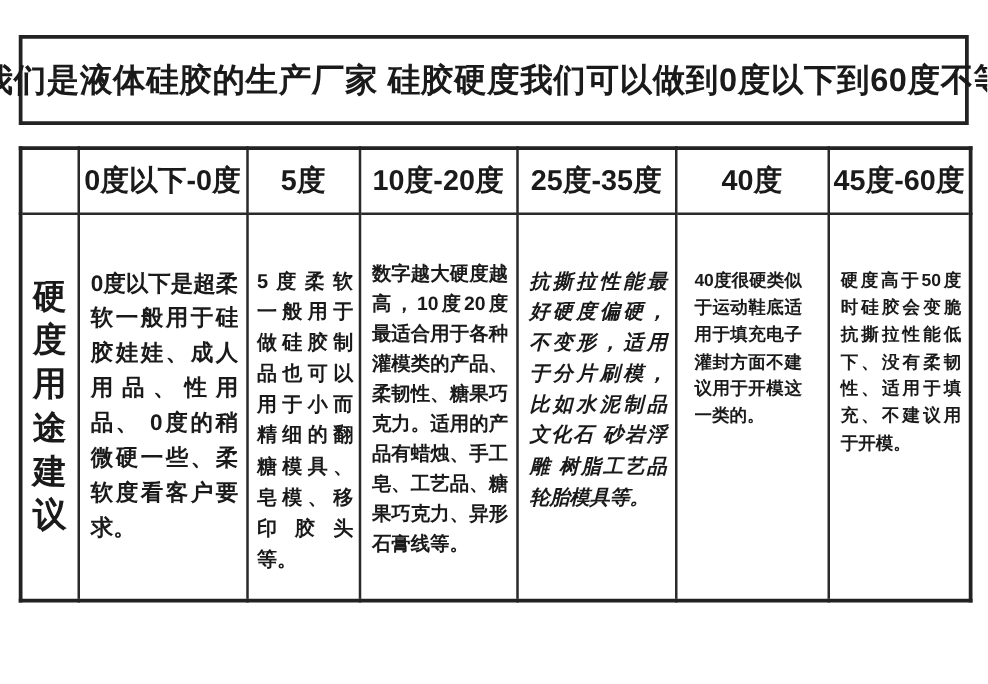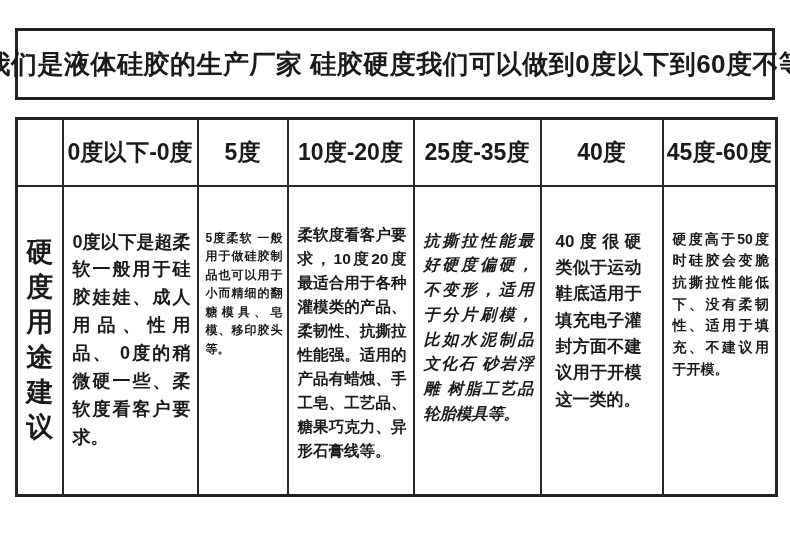--- a/index.html
+++ b/index.html
@@ -45,21 +45,21 @@
     table-layout: fixed;
     width: 760px;
     background: #ffffff;
     border: 3px solid #222222;
   }
   .hardness-table td {
     border: 2px solid #2a2a2a;
     box-sizing: border-box;
     overflow: hidden;
   }
-  .head-row { height: 67px; }
+  .head-row { height: 52px; }
   .body-row { height: 310px; }
   .hcell {
     text-align: center;
     vertical-align: middle;
     font-size: 23px;
     font-weight: 700;
     white-space: nowrap;
   }
   .corner { background: #ffffff; }
   .vhead {
@@ -75,24 +75,24 @@
   }
   .bcell {
     vertical-align: top;
     font-weight: 700;
     padding: 42px 6px 0 9px;
     line-height: 1.55;
     text-align: justify;
     border-radius: 28px;
   }
   .fs-c1 { font-size: 18px; }
-  .fs-c2 { font-size: 12px; padding-left: 7px; padding-right: 4px; }
+  .fs-c2 { font-size: 16px; padding-left: 7px; padding-right: 4px; }
   .fs-c3 { font-size: 15.5px; padding-top: 36px; }
   .fs-c4 { font-size: 16px; font-style: italic; }
-  .fs-c5 { font-size: 17px; padding: 42px 20px 0 14px; }
+  .fs-c5 { font-size: 14px; padding: 42px 20px 0 14px; }
   .fs-c6 { font-size: 14px; }
 </style>
 </head>
 <body>
 
 <div class="page">
 
   <div class="banner">
     <span class="banner-text">我们是液体硅胶的生产厂家 硅胶硬度我们可以做到0度以下到60度不等</span>
   </div>
@@ -121,21 +121,21 @@
         <td class="vhead">
           <span>硬</span>
           <span>度</span>
           <span>用</span>
           <span>途</span>
           <span>建</span>
           <span>议</span>
         </td>
         <td class="bcell fs-c1">0度以下是超柔软一般用于硅胶娃娃、成人用品、性用品、 0度的稍微硬一些、柔软度看客户要求。</td>
         <td class="bcell fs-c2">5度柔软 一般用于做硅胶制品也可以用于小而精细的翻糖模具、皂模、移印胶头等。</td>
-        <td class="bcell fs-c3">柔软度看客户要求，10度20度最适合用于各种灌模类的产品、柔韧性、抗撕拉性能强。适用的产品有蜡烛、手工皂、工艺品、糖果巧克力、异形石膏线等。</td>
+        <td class="bcell fs-c3">数字越大硬度越高，10度20度最适合用于各种灌模类的产品、柔韧性、糖果巧克力。适用的产品有蜡烛、手工皂、工艺品、糖果巧克力、异形石膏线等。</td>
         <td class="bcell fs-c4">抗撕拉性能最好硬度偏硬，不变形，适用于分片刷模，比如水泥制品 文化石 砂岩浮雕 树脂工艺品轮胎模具等。</td>
         <td class="bcell fs-c5">40度很硬类似于运动鞋底适用于填充电子灌封方面不建议用于开模这一类的。</td>
         <td class="bcell fs-c6">硬度高于50度时硅胶会变脆抗撕拉性能低下、没有柔韧性、适用于填充、不建议用于开模。</td>
       </tr>
     </tbody>
   </table>
 
 </div>
 
 </body></html>

